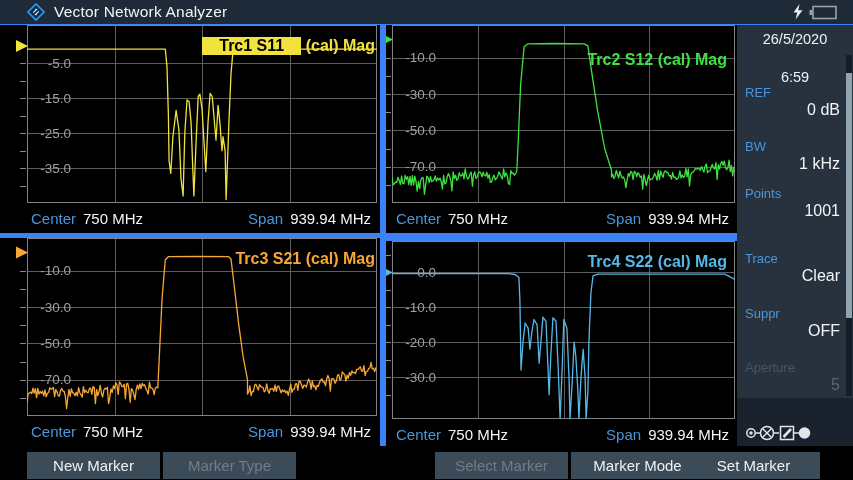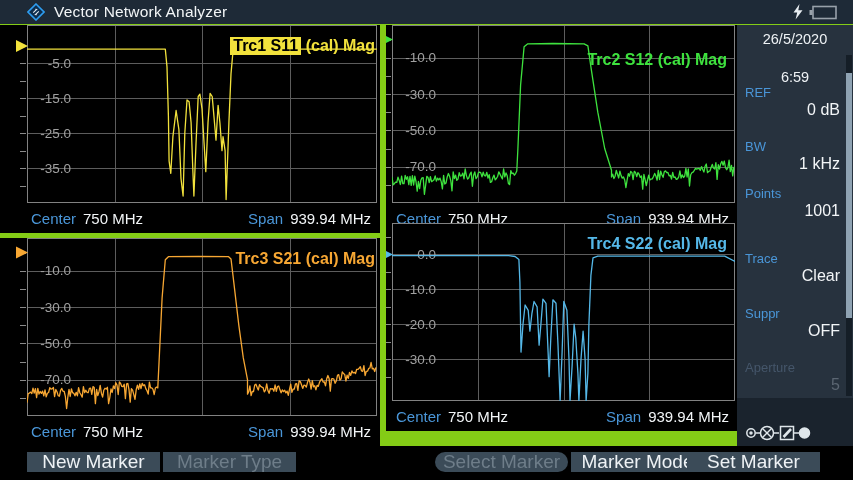--- a/index.html
+++ b/index.html
@@ -1,32 +1,32 @@
 <!DOCTYPE html>
 <html><head>
 <meta charset="utf-8">
 <style>
   html,body{margin:0;padding:0;background:#000;}
   *{box-sizing:border-box;}
   body{font-family:"Liberation Sans",sans-serif;}
-  .screen{position:relative;width:853px;height:480px;background:#84cc16;overflow:hidden;}
+  .screen{position:relative;width:853px;height:480px;background:#3b82f6;overflow:hidden;}
 
   
   .titlebar{position:absolute;left:0;top:0;width:853px;height:24px;background:#1e2a37;
     display:flex;align-items:center;padding:0 16px 0 27px;}
   .titlebar .title{color:#f2f5f7;font-size:15.5px;margin-left:9px;letter-spacing:.2px;}
   .titlebar .spacer{flex:1;}
   .titlebar svg{display:block;}
 
   
   .quad{position:absolute;width:380px;height:208px;background:#000;}
   .quad svg{position:absolute;left:0;top:0;}
   .trace-label{position:absolute;top:11px;height:20px;display:flex;align-items:center;
     font-size:16px;font-weight:bold;white-space:pre;}
-  .trace-label .hl{padding:0 3px;}
+  .trace-label .hl{padding:0 17px;}
   .plot-footer{position:absolute;height:30px;display:flex;align-items:center;
     justify-content:space-between;font-size:15px;padding:0 6px 0 4px;}
   .plot-footer .lbl{color:#4a96d8;}
   .plot-footer .val{color:#f2f5f7;margin-left:7px;}
   .fgroup{display:flex;align-items:center;}
 
   
   .sidebar{position:absolute;left:737px;top:25px;width:116px;height:421px;background:#27323e;}
   .sb-date,.sb-time{position:absolute;width:100%;text-align:center;color:#eef2f5;font-size:14.5px;}
   .sb-field{position:absolute;left:0;width:116px;}
@@ -34,22 +34,22 @@
   .sb-field .fvalue{position:absolute;right:13px;font-size:16px;color:#f2f5f7;white-space:nowrap;}
   .sb-field.disabled .flabel{color:#45566a;}
   .sb-field.disabled .fvalue{color:#5b6672;}
   .sb-bottom{position:absolute;left:0;top:373px;width:116px;height:48px;background:#1a232d;}
   .sb-track{position:absolute;left:109px;top:30px;width:6px;height:341px;background:#151e27;}
   .sb-thumb{position:absolute;left:109px;top:48px;width:6px;height:245px;background:#8fa3b3;}
   .port-diagram{position:absolute;left:8px;top:396px;}
 
   
   .softkeys{position:absolute;left:0;top:446px;width:853px;height:34px;background:#000;}
-  .softkey{position:absolute;top:6px;height:20px;width:133px;background:#3b4b58;border:0;
-    font-family:"Liberation Sans",sans-serif;font-size:19px;color:#eef2f5;
+  .softkey{position:absolute;top:6px;height:27px;width:133px;background:#3b4b58;border:0;
+    font-family:"Liberation Sans",sans-serif;font-size:15px;color:#eef2f5;
     display:flex;align-items:center;justify-content:center;cursor:pointer;}
   .softkey.disabled{color:#6e7d89;}
 </style>
 </head>
 <body>
 
 <div class="screen">
 
   <div class="titlebar">
     <svg width="18" height="18" viewBox="0 0 18 18">
@@ -202,21 +202,21 @@
         <span class="fgroup">
        <span class="lbl">Center</span>
        <span class="val">750 MHz</span>
         </span>
      <span class="fgroup">
        <span class="lbl">Span</span>
        <span class="val">939.94 MHz</span>
         </span>
       </div>
     </div>
-  <div class="quad" style="left:386px;top:223px;width:351px;">
+  <div class="quad" style="left:386px;top:241px;width:351px;">
       <svg width="351" height="180">
         <defs>
           <clipPath id="clip-br">
             <rect x="6" y="0" width="343" height="178"></rect>
           </clipPath>
         </defs>
         <g stroke="#5d5d5d" stroke-width="1" shape-rendering="crispEdges">
           <line x1="6" y1="31.5" x2="349" y2="31.5"></line>
           <line x1="6" y1="66.5" x2="349" y2="66.5"></line>
           <line x1="6" y1="101.5" x2="349" y2="101.5"></line>
@@ -302,18 +302,18 @@
         <line x1="46" y1="8" x2="38.5" y2="16" stroke-width="2.6"></line>
         <line x1="49" y1="12" x2="54" y2="12"></line>
         <circle cx="59.5" cy="12" r="5" fill="#dfe6ea"></circle>
       </g>
     </svg>
   </div>
 
   <div class="softkeys" id="softkey-bar">
       <button class="softkey" style="left: 27px;">New Marker</button>
       <button class="softkey disabled" style="left: 163px;">Marker Type</button>
-      <button class="softkey disabled" style="left: 435px; border-radius: 11px;">Select Marker</button>
+      <button class="softkey disabled" style="left: 435px;">Select Marker</button>
       <button class="softkey" style="left: 571px;">Marker Mode</button>
       <button class="softkey" style="left: 687px;">Set Marker</button>
     </div>
 
 </div>
 
 </body></html>

